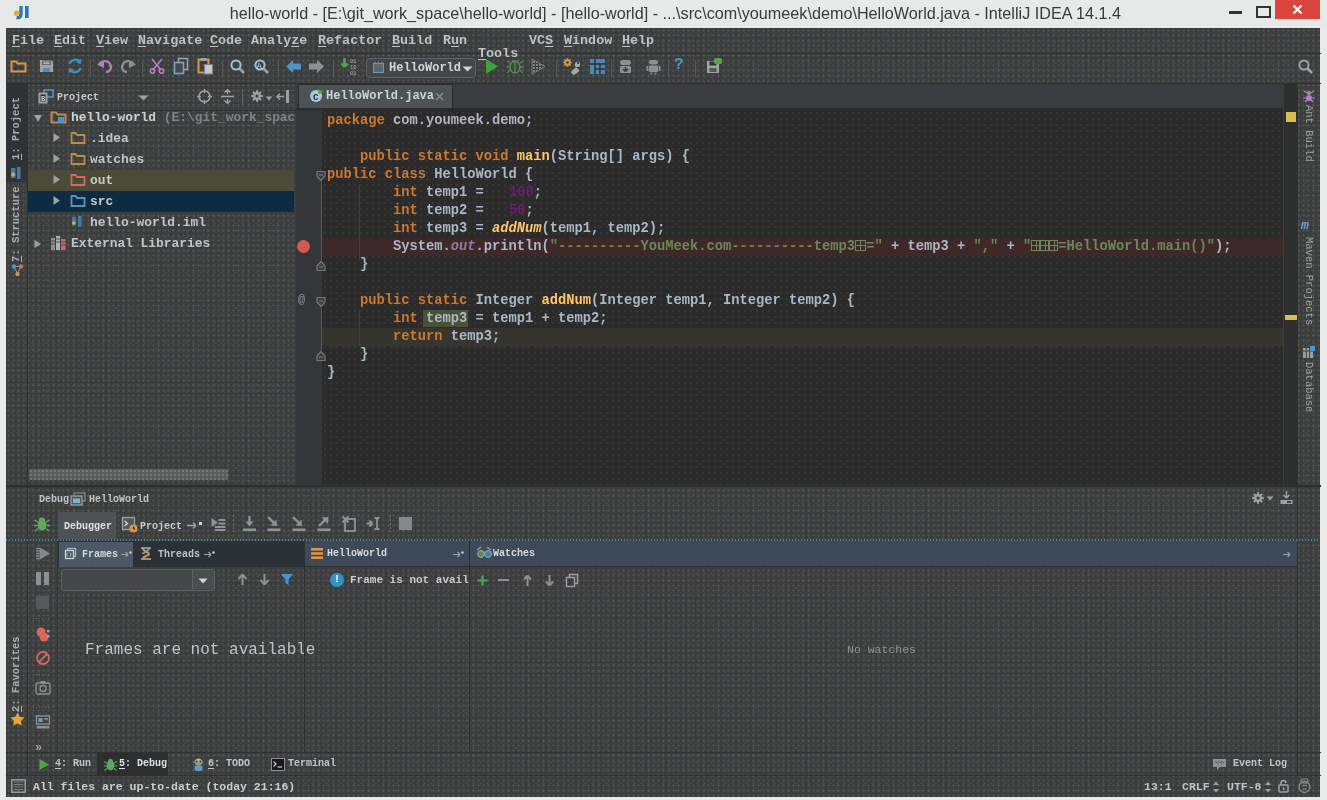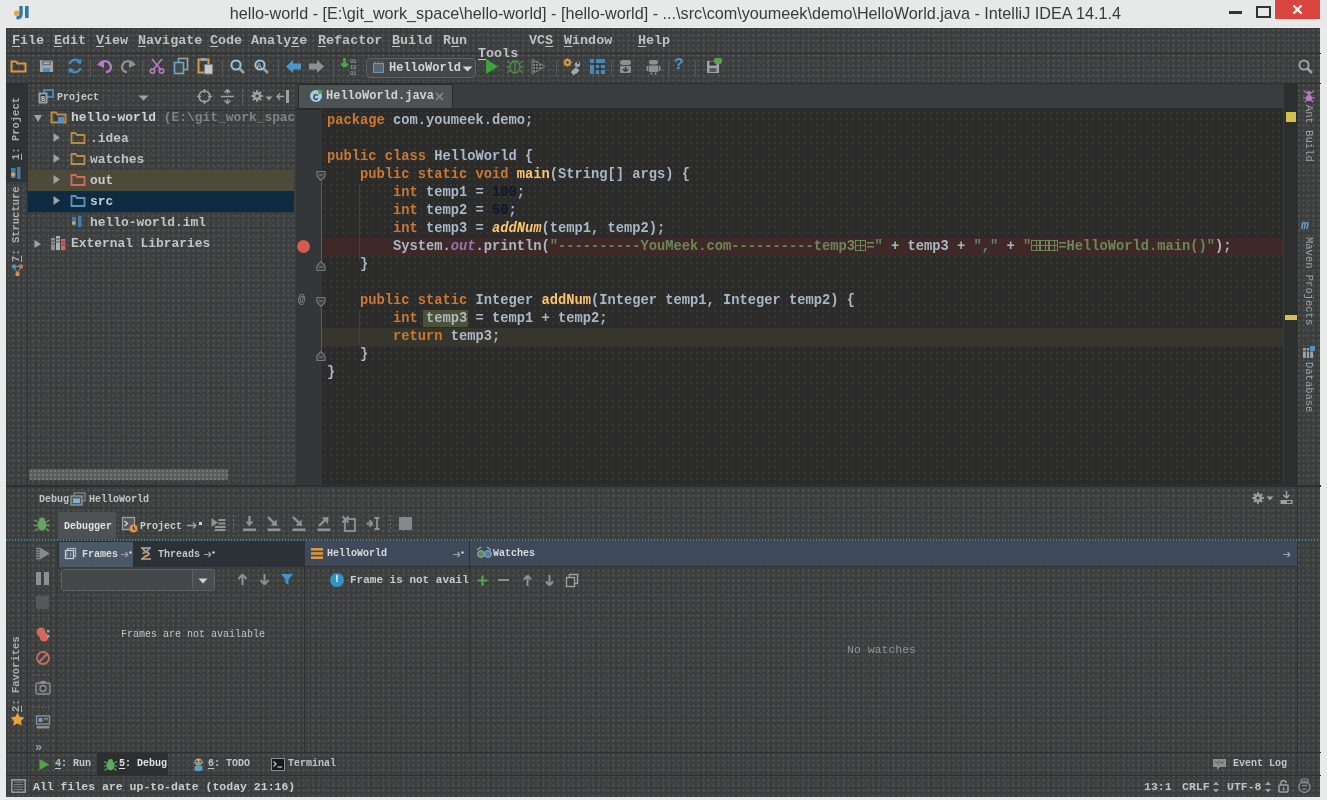--- a/index.html
+++ b/index.html
@@ -7,21 +7,21 @@
      font-family:"Liberation Mono",monospace;}
 .a{position:absolute;}
 .ui{font-size:11.5px;color:#bfc4c7;white-space:pre;font-weight:bold;}
 .dots{background-image:radial-gradient(rgba(205,180,105,0.13) 1px, transparent 1.2px),radial-gradient(rgba(190,170,110,0.09) 1px, transparent 1.2px);background-size:5px 5px,7px 7px;background-position:0 0,2px 3px;}
 u{text-decoration:underline;text-underline-offset:2px;}
 svg{display:block;}
 
 .code{font-size:13.75px;line-height:18px;color:#a9b7c6;font-weight:bold;}
 .code>div{white-space:pre;height:18px;}
 .kw{color:#cc7832;}
-.num{color:#0f172a;}
+.num{color:#701a75;margin-left:17px;}
 .str{color:#6a8759;}
 .fn{color:#ffc66d;}
 .fni{color:#ffc66d;font-style:italic;}
 .out{color:#9876aa;font-style:italic;}
 .cjk{display:inline-block;width:9px;height:11px;margin:0;vertical-align:-1px;box-sizing:border-box;
      border:1px solid #6a8759;
      background:linear-gradient(#6a8759,#6a8759) 0 3.5px/10px 1.4px no-repeat,
                 linear-gradient(#6a8759,#6a8759) 3.5px 0/1.4px 11px no-repeat;}
 </style>
 </head>
@@ -53,21 +53,21 @@
 <span class="a" style="left:96px;top:0;"><u>V</u>iew</span>
 <span class="a" style="left:138px;top:0;"><u>N</u>avigate</span>
 <span class="a" style="left:210px;top:0;"><u>C</u>ode</span>
 <span class="a" style="left:251px;top:0;">Analy<u>z</u>e</span>
 <span class="a" style="left:318px;top:0;"><u>R</u>efactor</span>
 <span class="a" style="left:392px;top:0;"><u>B</u>uild</span>
 <span class="a" style="left:443px;top:0;">R<u>u</u>n</span>
 <span class="a" style="left:478px;top:13px;"><u>T</u>ools</span>
 <span class="a" style="left:529px;top:0;">VC<u>S</u></span>
 <span class="a" style="left:564px;top:0;"><u>W</u>indow</span>
-<span class="a" style="left:622px;top:0;margin-left:16px;"><u>H</u>elp</span>
+<span class="a" style="left:622px;top:0;"><u>H</u>elp</span>
 </div>
 
 <div class="a" style="left:6px;top:54px;width:1315px;height:29px;border-bottom:1px solid #2c2e2f;"></div>
 <div class="a" id="toolbar" style="left:0;top:54px;width:1327px;height:29px;">
 
 <svg class="a" style="left:10px;top:4px;" width="17" height="16" viewBox="0 0 17 16">
 <path d="M1.5 13.5 V3.5 H6 L7.5 5.5 H15.5 V13.5 Z" fill="none" stroke="#d99745" stroke-width="2"></path>
 </svg>
 
 <svg class="a" style="left:38px;top:4px;" width="17" height="16" viewBox="0 0 17 16">
@@ -368,22 +368,22 @@
 <div class="a" style="left:26px;top:154px;width:961px;height:18px;background:#3f2828;"></div>
 <div class="a" style="left:127px;top:226px;width:45px;height:17px;background:#4a5134;"></div>
 <div class="a" style="left:26px;top:244px;width:961px;height:18px;background:#36362e;"></div>
 
 <div class="a" style="left:63px;top:100px;width:1px;height:76px;background:#3d4143;"></div>
 <div class="a" style="left:63px;top:226px;width:1px;height:36px;background:#3d4143;"></div>
 
 <div class="a code" style="left:31px;top:28px;">
 <div><span class="kw">package</span> com.youmeek.demo;</div>
 <div>&nbsp;</div>
+<div>    <span class="kw">public static void</span> <span class="fn">main</span>(String[] args) {</div>
 <div><span class="kw">public class</span> HelloWorld {</div>
-<div>    <span class="kw">public static void</span> <span class="fn">main</span>(String[] args) {</div>
 <div>        <span class="kw">int</span> temp1 = <span class="num">100</span>;</div>
 <div>        <span class="kw">int</span> temp2 = <span class="num">50</span>;</div>
 <div>        <span class="kw">int</span> temp3 = <span class="fni">addNum</span>(temp1, temp2);</div>
 <div>        System.<span class="out">out</span>.println(<span class="str">"----------YouMeek.com----------temp3<span class="cjk" style="width:11px"></span>="</span> + temp3 + <span class="str">","</span> + <span class="str">"<span class="cjk"></span><span class="cjk"></span><span class="cjk"></span>=HelloWorld.main()"</span>);</div>
 <div>    }</div>
 <div>&nbsp;</div>
 <div>    <span class="kw">public static</span> Integer <span class="fn">addNum</span>(Integer temp1, Integer temp2) {</div>
 <div>        <span class="kw">int</span> temp3 = temp1 + temp2;</div>
 <div>        <span class="kw">return</span> temp3;</div>
 <div>    }</div>
@@ -578,21 +578,21 @@
     </svg>
 <svg class="a" style="left:236px;top:88px;" width="13" height="13" viewBox="0 0 13 13">
       <path d="M6.5 12 V3 M6.5 1.5 L2.5 6 M6.5 1.5 L10.5 6" stroke="#8c9093" stroke-width="2" fill="none"></path>
     </svg>
 <svg class="a" style="left:258px;top:88px;" width="13" height="13" viewBox="0 0 13 13">
       <path d="M6.5 1 V10 M6.5 11.5 L2.5 7 M6.5 11.5 L10.5 7" stroke="#8c9093" stroke-width="2" fill="none"></path>
     </svg>
 <svg class="a" style="left:280px;top:88px;" width="14" height="13" viewBox="0 0 14 13">
       <path d="M1 1 H13 L8.5 6.5 V12 L5.5 10 V6.5 Z" fill="#4393d0"></path>
     </svg>
-<div class="a" style="left:85px;top:144px;font-size:10px;color:#bfc4c7;margin-left:36px;">Frames are not available</div>
+<div class="a" style="left:85px;top:156px;font-size:16px;color:#bfc4c7;">Frames are not available</div>
 
 <div class="a" style="left:305px;top:56px;width:165px;height:26px;background:#3e4a5a;border-bottom:1px solid #2e3031;box-sizing:border-box;"></div>
 <svg class="a" style="left:310px;top:62px;" width="14" height="13" viewBox="0 0 14 13">
 <rect x="1" y="1" width="12" height="2.6" fill="#d99745"></rect>
       <rect x="1" y="5.2" width="12" height="2.6" fill="#d99745"></rect>
       <rect x="1" y="9.4" width="12" height="2.6" fill="#d99745"></rect>
 </svg>
 <div class="a" style="left:327px;top:56px;line-height:26px;font-size:10px;font-weight:bold;color:#d6dadc;">HelloWorld</div>
 <svg class="a" style="left:452px;top:66px;" width="12" height="7" viewBox="0 0 12 7">
       <path d="M1 3.5 H8 M8 3.5 L5.5 1 M8 3.5 L5.5 6" stroke="#9da1a4" stroke-width="1.2" fill="none"></path>

